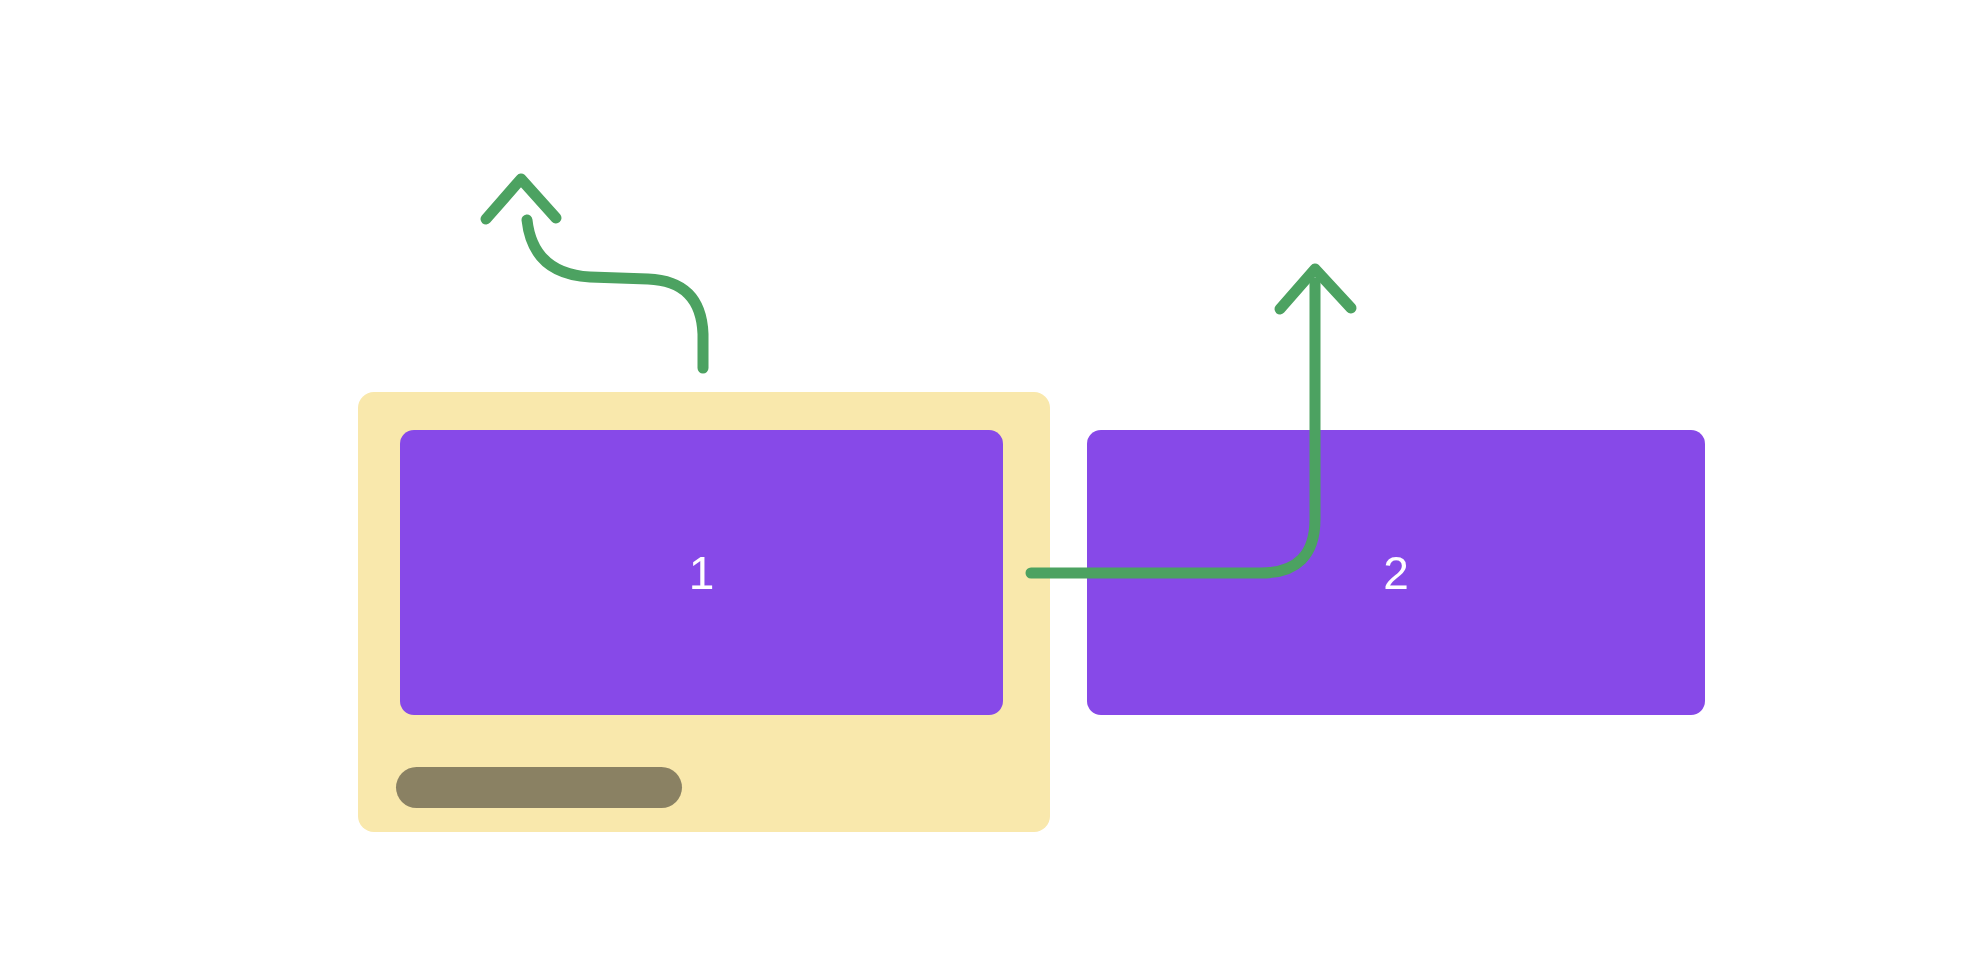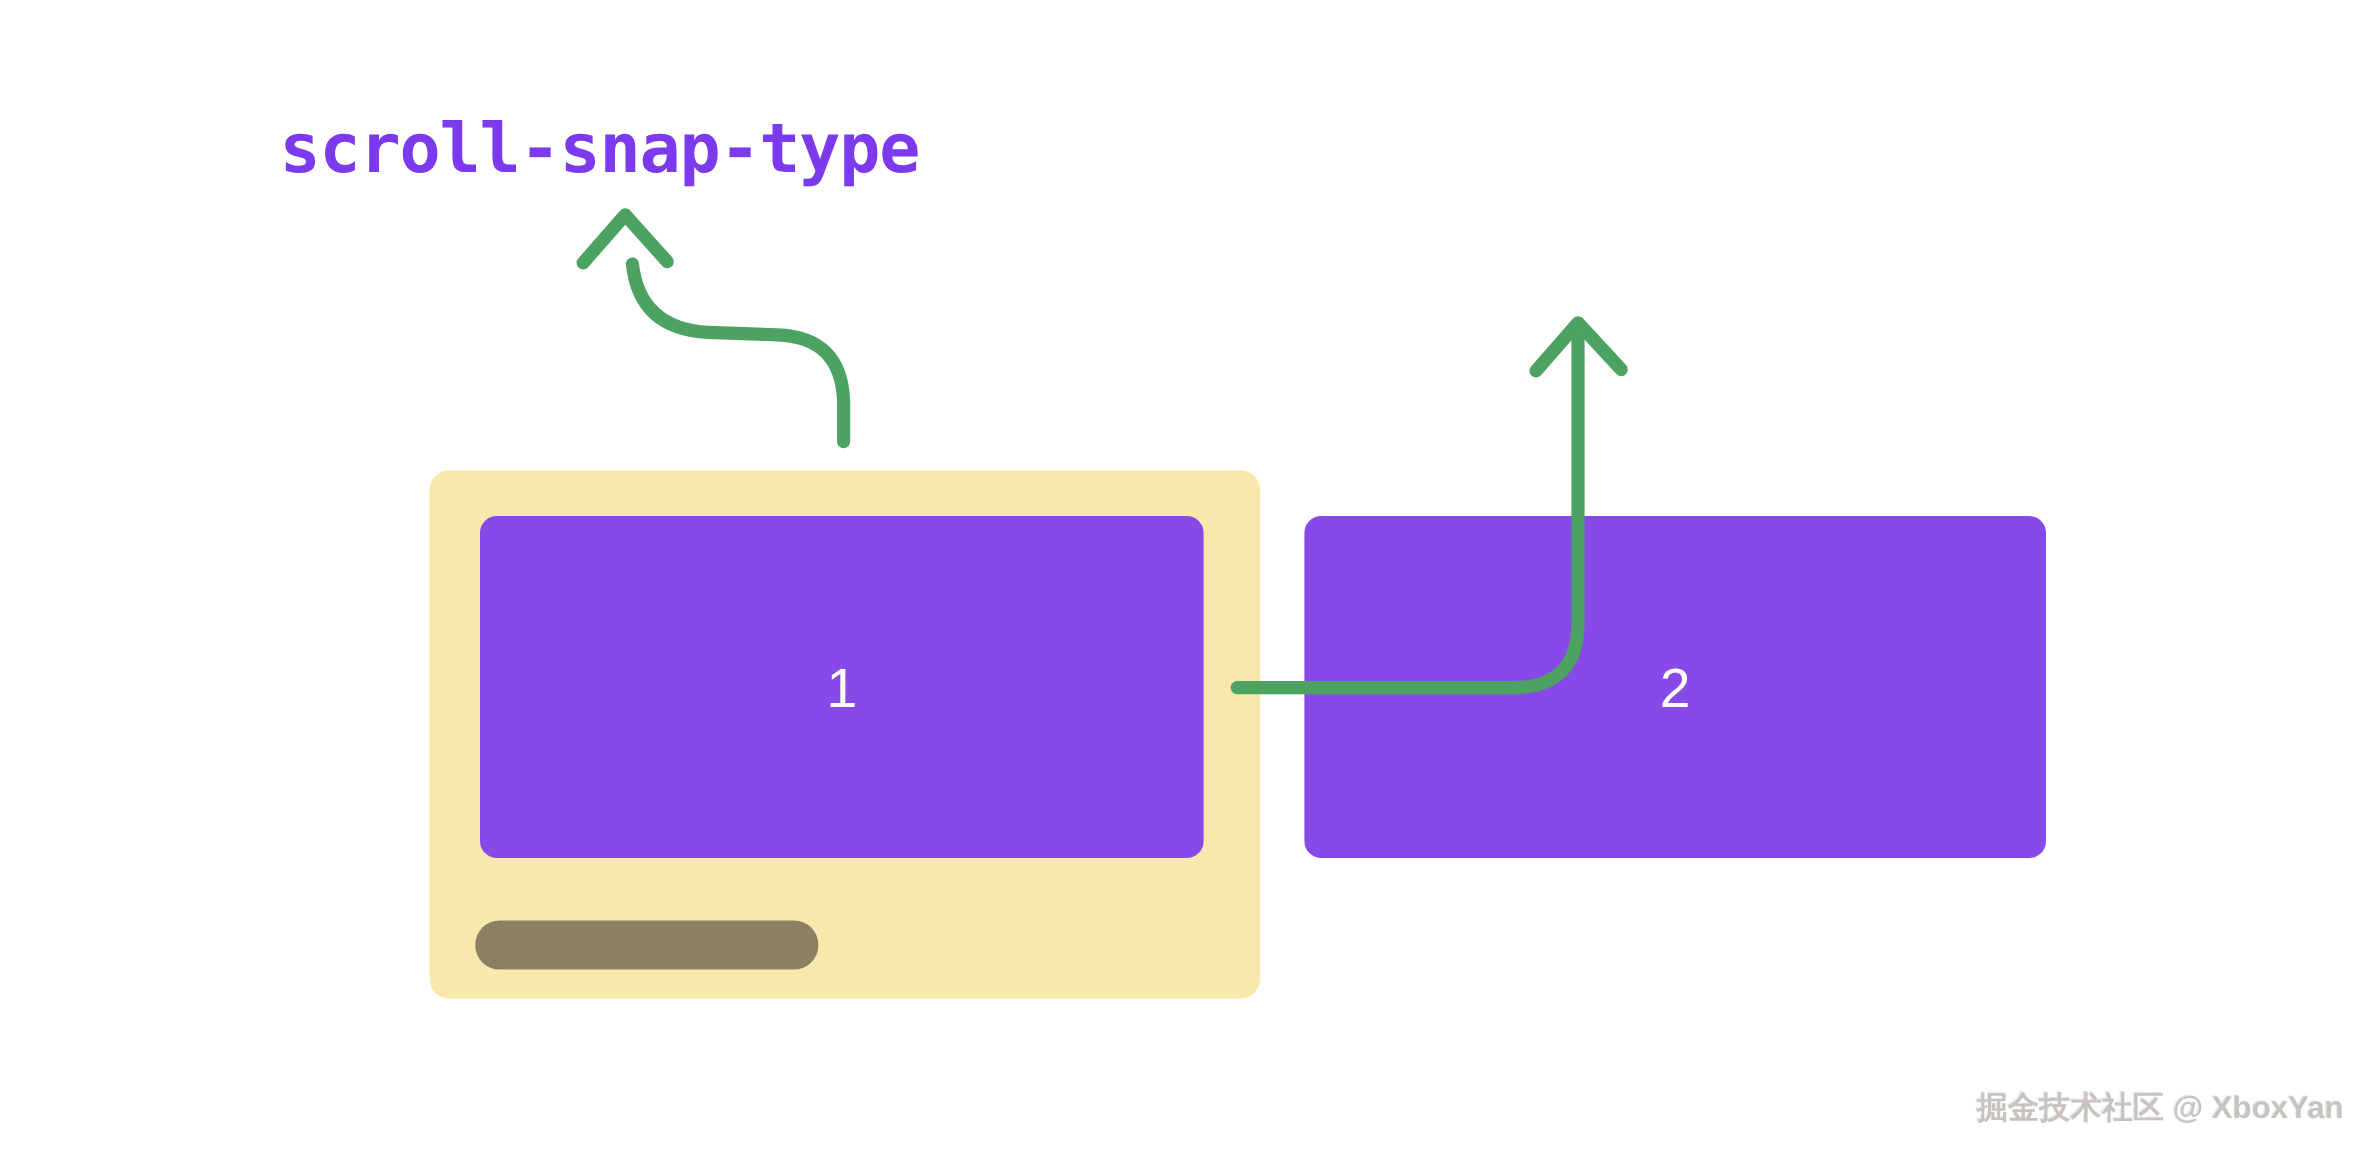--- a/index.html
+++ b/index.html
@@ -72,21 +72,20 @@
     color: #c7c3bf;
     text-shadow: 2px 2px 1px rgba(255,255,255,0.95), -1px -1px 1px rgba(160,155,150,0.25);
     white-space: nowrap;
   }
 </style>
 </head>
 <body>
 
 <div class="canvas" style="background-color: rgb(255, 255, 255);">
 
-  <div class="code-label label-type" style="color: rgb(124, 58, 237);">scroll-snap-type</div>
 
 
   <div class="scroll-container" style="background-color: rgb(249, 232, 172);">
 
     <div class="snap-item item-1" style="background-color: rgb(135, 73, 232);">
       <span style="color: rgb(255, 255, 255);">1</span>
     </div>
 
     <div class="scrollbar-thumb" style="background-color: rgb(138, 129, 99);"></div>
   </div>
@@ -99,15 +98,14 @@
     <g>
       <path d="M 703 368 L 703 334 Q 701 281 648 279 L 590 277 Q 533 274 527 220" stroke="#4ca261"></path>
       <path d="M 486 219 L 521 179 L 556 218" stroke="#4ca261"></path>
     </g>
     <g>
       <path d="M 1031 573 L 1261 573 Q 1315 573 1315 519 L 1315 283" stroke="#4ca261"></path>
       <path d="M 1280 309 L 1315 269 L 1351 308" stroke="#4ca261"></path>
     </g>
   </svg>
 
-  <div class="watermark" style="color: rgb(199, 195, 191);">掘金技术社区 @ XboxYan</div>
 
 </div>
 
 </body></html>

